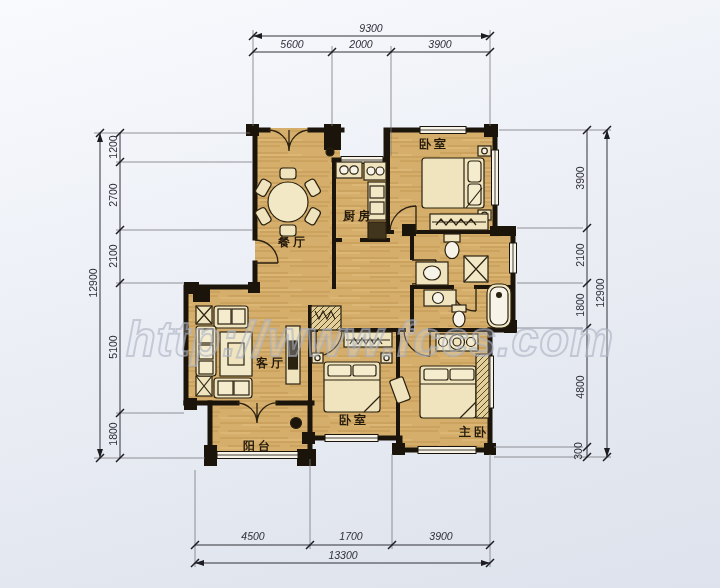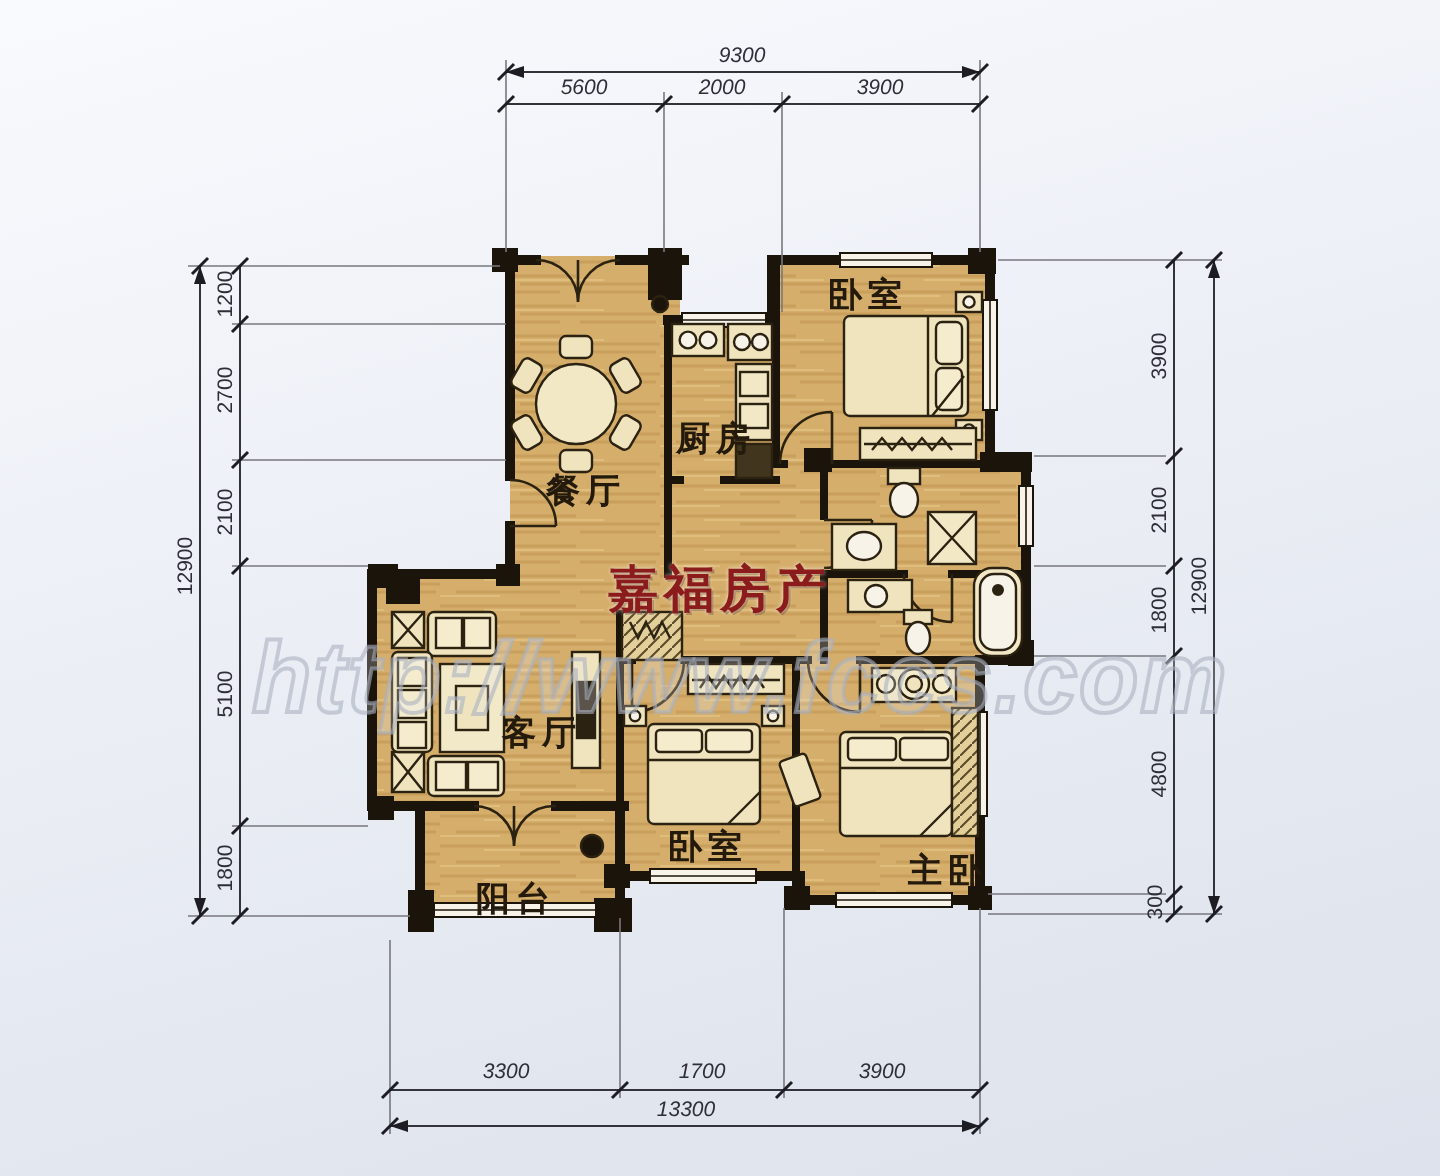--- a/index.html
+++ b/index.html
@@ -3,21 +3,21 @@
 <meta charset="utf-8">
 <style>
   html,body{margin:0;padding:0;}
   .stage{
     position:relative;width:720px;height:588px;overflow:hidden;
     background:linear-gradient(165deg,#f8fafd 0%,#eef1f7 35%,#e3e7ef 75%,#dde2ec 100%);
     font-family:"Liberation Sans","DejaVu Sans",sans-serif;
   }
   svg{position:absolute;left:0;top:0;}
   .lbl{position:absolute;color:#241a0c;pointer-events:none;}
-  .room{width:60px;text-align:center;font-size:17px;font-weight:bold;letter-spacing:3px;}
+  .room{width:60px;text-align:center;font-size:12px;font-weight:bold;letter-spacing:3px;}
   .dim{width:60px;text-align:center;font-size:10.5px;color:#2e2e38;font-style:italic;}
   .dimv{width:56px;text-align:center;font-size:10.5px;color:#2e2e38;transform:rotate(-90deg);}
   .wm-site{
     position:absolute;left:126px;top:310px;white-space:nowrap;
     font-size:50px;font-style:italic;font-weight:bold;letter-spacing:1px;
     color:rgba(232,235,242,0.25);
     -webkit-text-stroke:2px rgba(170,177,192,0.60);
     transform:scaleX(0.97);transform-origin:left center;
   }
   .wm-brand{
@@ -283,35 +283,34 @@
 <div class="lbl room" style="left:241px;top:355px">客厅</div>
 <div class="lbl room" style="left:324px;top:412px">卧室</div>
 <div class="lbl room" style="left:444px;top:424px">主卧</div>
 <div class="lbl room" style="left:228px;top:438px">阳台</div>
 
 <div class="lbl dim" style="left:341px;top:22px">9300</div>
 <div class="lbl dim" style="left:262px;top:38px">5600</div>
 <div class="lbl dim" style="left:331px;top:38px">2000</div>
 <div class="lbl dim" style="left:410px;top:38px">3900</div>
 
-<div class="lbl dim" style="left:223px;top:530px">3300</div>
+<div class="lbl dim" style="left:223px;top:530px">4500</div>
 <div class="lbl dim" style="left:321px;top:530px">1700</div>
 <div class="lbl dim" style="left:411px;top:530px">3900</div>
 <div class="lbl dim" style="left:313px;top:549px">13300</div>
 
 <div class="lbl dimv" style="left:65px;top:277px">12900</div>
 <div class="lbl dimv" style="left:85px;top:141px">1200</div>
 <div class="lbl dimv" style="left:85px;top:189px">2700</div>
 <div class="lbl dimv" style="left:85px;top:250px">2100</div>
 <div class="lbl dimv" style="left:85px;top:341px">5100</div>
 <div class="lbl dimv" style="left:85px;top:428px">1800</div>
 
 <div class="lbl dimv" style="left:572px;top:287px">12900</div>
 <div class="lbl dimv" style="left:552px;top:172px">3900</div>
 <div class="lbl dimv" style="left:552px;top:249px">2100</div>
 <div class="lbl dimv" style="left:552px;top:299px">1800</div>
 <div class="lbl dimv" style="left:552px;top:381px">4800</div>
 <div class="lbl dimv" style="left:550px;top:445px">300</div>
 
 <div class="wm-site">http://www.fccs.com</div>
-<div class="wm-brand">嘉福房产</div>
 
 </div>
 
 </body></html>

